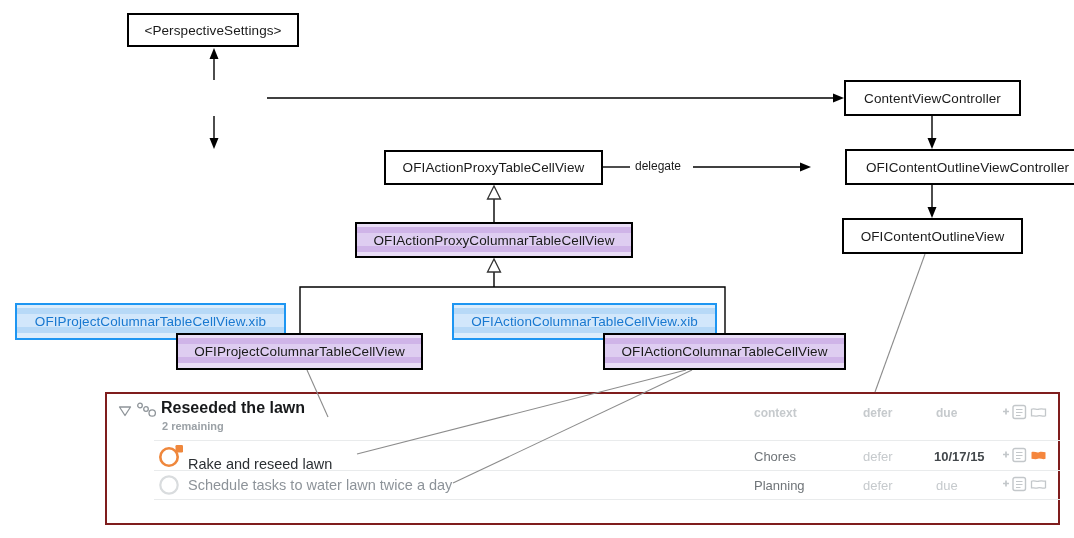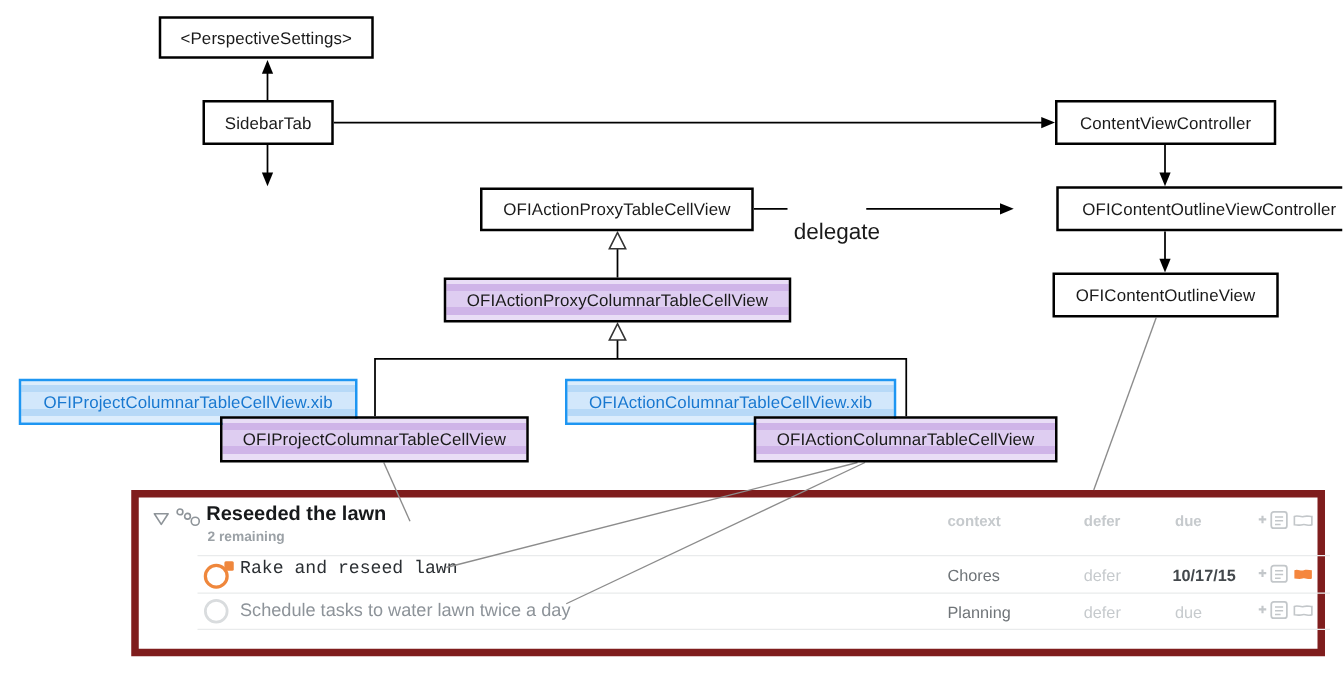--- a/index.html
+++ b/index.html
@@ -21,27 +21,27 @@
       #e9ddf6 0px,#e9ddf6 3px,#cfb4e8 3px,#cfb4e8 9px,
       #decdf1 9px,#decdf1 22px,#cfb4e8 22px,#cfb4e8 28px,#e9ddf6 28px);
   }
   .box.blue {
     border-color:#1e96f2; color:#1878d0;
     background:linear-gradient(180deg,
       #dcedfc 0px,#dcedfc 3px,#b7d9f7 3px,#b7d9f7 9px,
       #d2e7fb 9px,#d2e7fb 22px,#b7d9f7 22px,#b7d9f7 28px,#dcedfc 28px);
   }
   .edge-label {
-    position:absolute; z-index:3; font-size:18px; color:#1a1a1a; white-space:nowrap;margin-top:16px;
+    position:absolute; z-index:3; font-size:12px; color:#1a1a1a; white-space:nowrap;
   }
 
   
   .panel {
     position:absolute; left:105px; top:392px; width:955px; height:133px;
-    box-sizing:border-box; border:6px solid #7f1d1d; background:#fff; z-index:1;
+    box-sizing:border-box; border:2px solid #7f1d1d; background:#fff; z-index:1;
   }
   .panel * { position:absolute; white-space:nowrap; }
   .sep { left:47px; width:906px; height:1px; background:#e9ebec; }
   .group-title { left:54px; top:5px; font-size:16px; font-weight:bold; color:#17191b; }
   .group-remaining { left:55px; top:26px; font-size:11px; font-weight:bold; color:#9ba1a6; }
   .col-placeholder { font-size:12px; font-weight:bold; color:#c6cacd; }
   .cell-context { font-size:13px; color:#6f7478; }
   .cell-light { font-size:13px; color:#c6cacd; }
   .cell-due-set { font-size:13px; font-weight:bold; color:#43484c; }
   .row-title-active { left:81px; font-size:14.5px; color:#2b2f33; }
@@ -78,21 +78,21 @@
       </svg>
     </div>
 
     <div class="sep" style="top:46px;"></div>
 
     <div style="left:0;top:47px;width:953px;height:29px;">
       <svg style="left:51px;top:3px;" width="28" height="24" viewBox="0 0 28 24">
         <circle cx="11" cy="13" r="8.7" fill="none" stroke="#ef873c" stroke-width="2.6"></circle>
         <rect x="17.5" y="1" width="7.5" height="7.5" rx="1.2" fill="#ef873c"></rect>
       </svg>
-      <span class="row-title-active" style="top:2px;font-family:Liberation Mono, monospace;">Rake and reseed lawn</span>
+      <span class="row-title-active" style="top:15px;">Rake and reseed lawn</span>
       <span class="cell-context" style="left:647px;top:8px;">Chores</span>
       <span class="cell-light" style="left:756px;top:8px;">defer</span>
       <span class="cell-due-set" style="left:827px;top:8px;">10/17/15</span>
       <svg style="left:895px;top:6px;" width="26" height="16" viewBox="0 0 26 16">
         <path d="M4 4.5 V10.5 M1 7.5 H7" stroke="#c3c7ca" stroke-width="1.7" fill="none"></path>
         <rect x="11" y="1.5" width="12.5" height="13" rx="2" fill="none" stroke="#c3c7ca" stroke-width="1.4"></rect>
         <path d="M14 5.5 H20.5 M14 8.5 H20.5 M14 11.5 H18.5" stroke="#c3c7ca" stroke-width="1.2" fill="none"></path>
       </svg>
       <svg style="left:923px;top:9px;" width="18" height="12" viewBox="0 0 18 12">
         <path d="M1.5 2.2 C4 0.8 6.5 3 9 2.2 C11.5 1.4 13.5 2.2 15.5 2.2 L15.5 8.8 C13 10.2 10.5 8 8 8.8 C5.5 9.6 3.5 8.8 1.5 8.8 Z" fill="#f5863d"></path>
@@ -150,21 +150,20 @@
     <polygon points="494,259 487.5,272 500.5,272" fill="#fff" stroke="#333" stroke-width="1.3"></polygon>
     <polyline points="300,333 300,287 725,287 725,333" fill="none" stroke="#000" stroke-width="1.4"></polyline>
 
     <line x1="307" y1="370" x2="328" y2="417" stroke="#8c8c8c" stroke-width="1.1"></line>
     <line x1="686" y1="370" x2="357" y2="454" stroke="#8c8c8c" stroke-width="1.1"></line>
     <line x1="692" y1="370" x2="453" y2="483" stroke="#8c8c8c" stroke-width="1.1"></line>
     <line x1="925" y1="254" x2="875" y2="392" stroke="#8c8c8c" stroke-width="1.1"></line>
   </svg>
 
   <div class="box" style="left:127px;top:13px;width:172px;height:34px;">&lt;PerspectiveSettings&gt;</div>
-  <div class="box" style="left:162px;top:80px;width:105px;height:36px;">SidebarTab</div>
   <div class="box" style="left:844px;top:80px;width:177px;height:36px;">ContentViewController</div>
   <div class="box" style="left:384px;top:150px;width:219px;height:35px;">OFIActionProxyTableCellView</div>
   <div class="box" style="left:845px;top:149px;width:245px;height:36px;">OFIContentOutlineViewController</div>
   <div class="box" style="left:842px;top:218px;width:181px;height:36px;">OFIContentOutlineView</div>
   <div class="box purple" style="left:355px;top:222px;width:278px;height:36px;">OFIActionProxyColumnarTableCellView</div>
   <div class="box blue" style="left:15px;top:303px;width:271px;height:37px;">OFIProjectColumnarTableCellView.xib</div>
   <div class="box purple" style="left:176px;top:333px;width:247px;height:37px;">OFIProjectColumnarTableCellView</div>
   <div class="box blue" style="left:452px;top:303px;width:265px;height:37px;">OFIActionColumnarTableCellView.xib</div>
   <div class="box purple" style="left:603px;top:333px;width:243px;height:37px;">OFIActionColumnarTableCellView</div>
 

